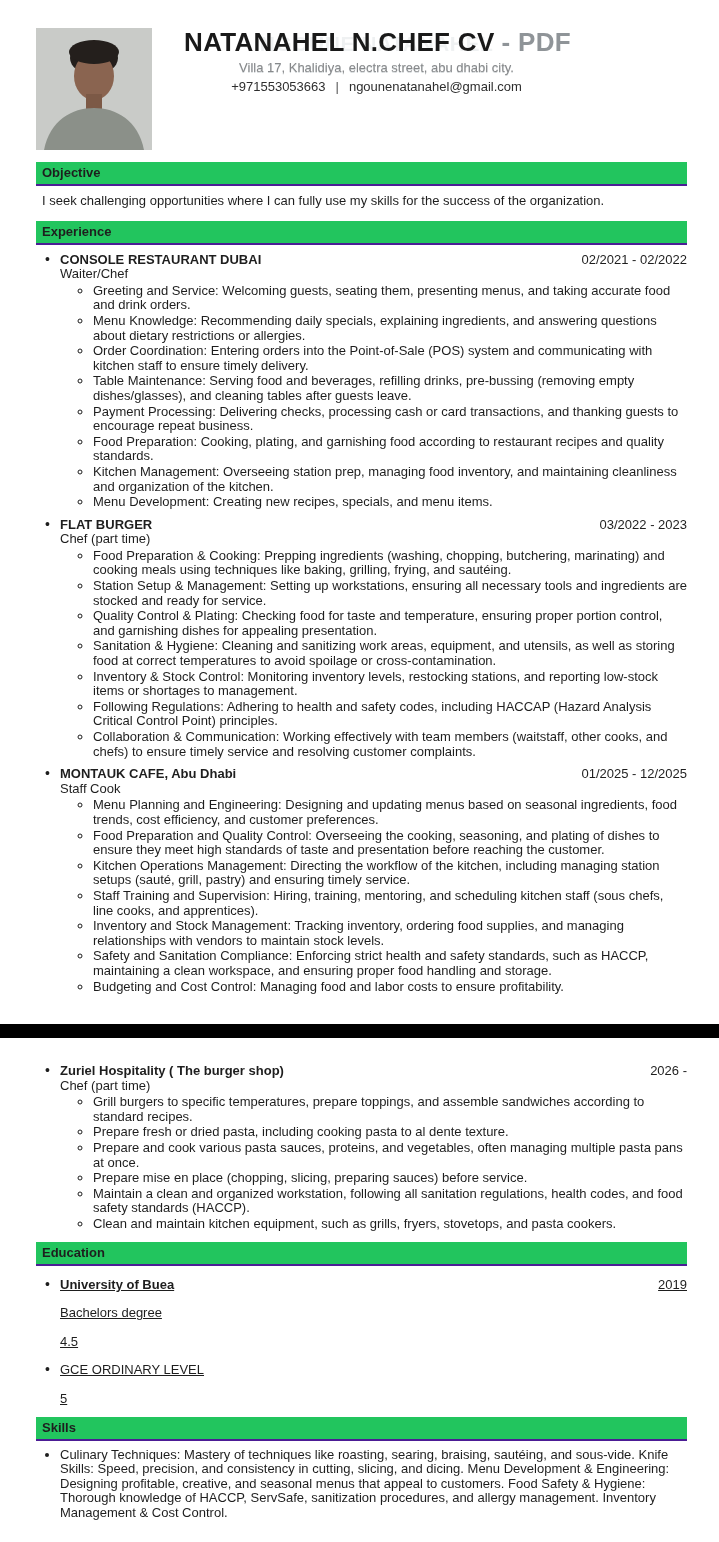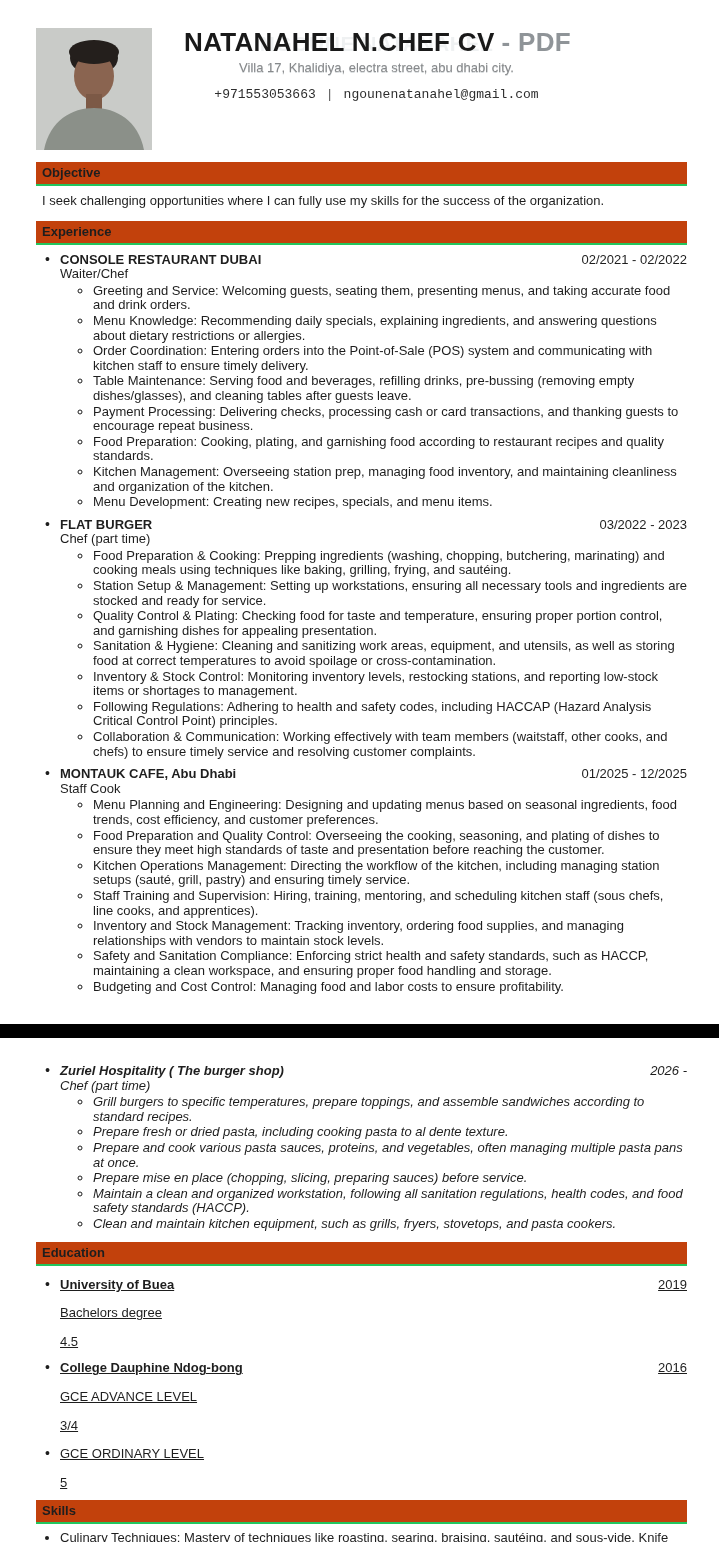--- a/index.html
+++ b/index.html
@@ -22,27 +22,27 @@
   .watermark {
     position: absolute; top: 7px; left: 0; right: 0;
     font-size: 21px; font-weight: bold; color: #b8bfc3;
     letter-spacing: 0.5px; z-index: 1; white-space: nowrap;
   }
   .address-ghost { position: absolute; top: 32px; left: 0; right: 0; color: #d5d9db; z-index: 1; }
   .title-row { position: relative; z-index: 2; font-size: 26px; line-height: 24px; letter-spacing: 0.3px; font-weight: bold; }
   .title-main  { color: #191919; background: rgba(255,255,255,0.78); padding: 1px 2px; }
   .title-suffix{ color: #8f9498; background: rgba(255,255,255,0.78); margin-left: 5px; }
   .address-row { position: relative; z-index: 2; margin-top: 7px; color: #87898b; }
-  .contact-row { position: relative; z-index: 2; margin-top: 12px; color: #2e2e2e; font-family: Liberation Mono, monospace; }
+  .contact-row { position: relative; z-index: 2; margin-top: 4px; color: #2e2e2e; }
   .contact-sep { margin: 0 10px; color: #555; }
 
   
   .section { margin-top: 10px; }
   .section-bar {
-    background: #c2410c; border-bottom: 2px solid #22c55e;
+    background: #22c55e; border-bottom: 2px solid #4c1d95;
     font-weight: bold; padding: 3px 6px; font-size: 13px; line-height: 16px;
   }
   .objective-text { padding: 8px 6px 2px; }
 
   
   .job { position: relative; padding-left: 24px; margin-top: 8px; }
   .job::before { content: "\2022"; position: absolute; left: 9px; top: -1px; font-size: 14px; color: #1e1e1e; }
   .job-header { display: flex; justify-content: space-between; align-items: baseline; }
   .company { font-weight: bold; }
   .dates { white-space: nowrap; }
@@ -152,21 +152,21 @@
           </ul>
       </div>
     </div>
   </div>
 
   <div class="page-break"></div>
 
   <div class="content">
 
     <div>
-      <div class="job" style="margin-top:10px;font-style:italic;">
+      <div class="job" style="margin-top:10px;">
         <div class="job-header">
           <span class="company">Zuriel Hospitality ( The burger shop)</span>
           <span class="dates">2026 -</span>
         </div>
         <div class="role">Chef (part time)</div>
         <ul class="bullets">
             <li>Grill burgers to specific temperatures, prepare toppings, and assemble sandwiches according to standard recipes.</li>
             <li>Prepare fresh or dried pasta, including cooking pasta to al dente texture.</li>
             <li>Prepare and cook various pasta sauces, proteins, and vegetables, often managing multiple pasta pans at once.</li>
             <li>Prepare mise en place (chopping, slicing, preparing sauces) before service.</li>
@@ -181,28 +181,20 @@
 
       <div class="edu">
         <div class="job-header">
           <span class="company">University of Buea</span>
           <span class="dates">2019</span>
         </div>
         <div class="edu-line">Bachelors degree</div>
         <div class="edu-line">4.5</div>
       </div>
 
-      <div class="edu">
-        <div class="job-header">
-          <span class="company">College Dauphine Ndog-bong</span>
-          <span class="dates">2016</span>
-        </div>
-        <div class="edu-line">GCE ADVANCE LEVEL</div>
-        <div class="edu-line">3/4</div>
-      </div>
 
       <div class="edu">
         <div class="edu-line">GCE ORDINARY LEVEL</div>
         <div class="edu-line">5</div>
       </div>
     </div>
 
     <div class="section">
       <div class="section-bar">Skills</div>
       <ul class="skills-list">

